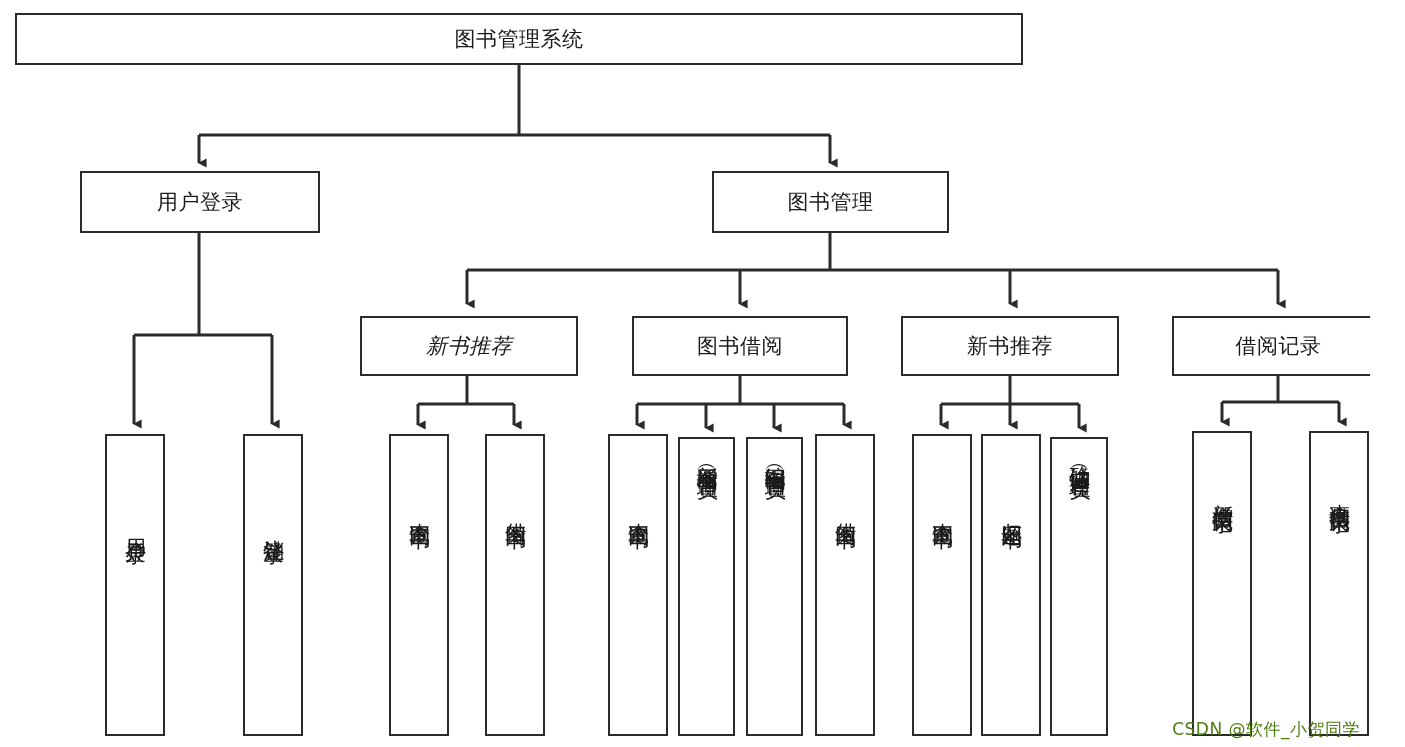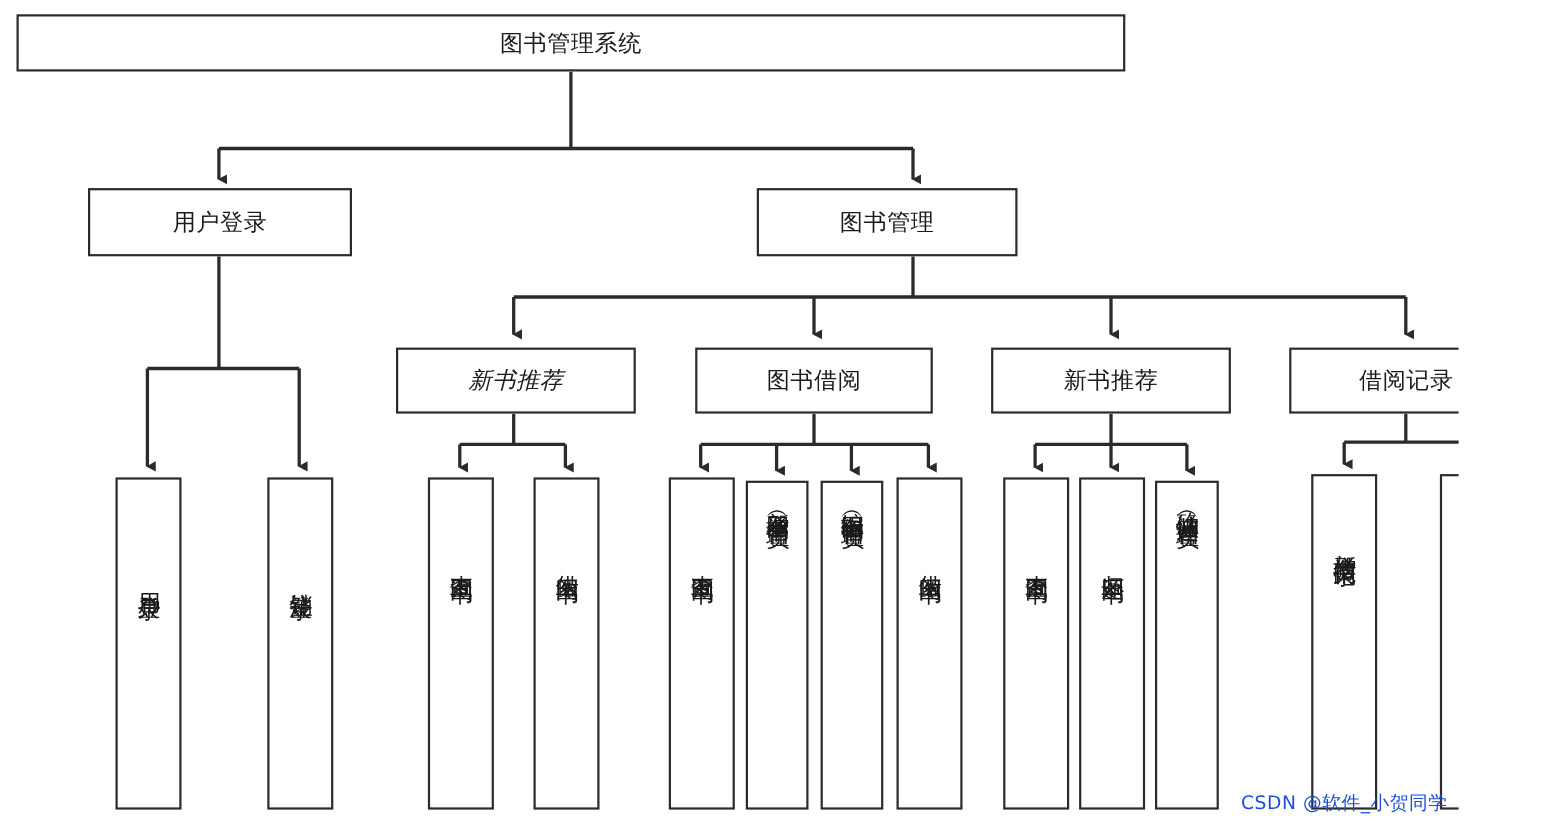--- a/index.html
+++ b/index.html
@@ -10,20 +10,21 @@
   }
   body {
     font-family: "DejaVu Sans", "Liberation Sans", sans-serif;
   }
   #diagram-root {
     position: relative;
     width: 1326px;
     height: 747px;
     background: #ffffff;
     overflow: hidden;
+    padding-left: 44px;
   }
   #diagram-svg {
     position: absolute;
     left: 0;
     top: 0;
     width: 1405px;
     height: 747px;
   }
   .node {
     position: absolute;
@@ -68,21 +69,21 @@
     margin-top: 80px;
   }
   .node.vertical.low2 .node-label {
     margin-top: 64px;
   }
   #watermark {
     position: absolute;
     right: 10px;
     bottom: 6px;
     font-size: 17px;
-    color: #1d4ed8;
+    color: #4d7c0f;
     letter-spacing: 0.5px;
     white-space: nowrap;
     pointer-events: none;
   }
 </style>
 </head>
 <body>
 
 <div id="diagram-root">
 
@@ -139,21 +140,21 @@
   </svg>
 
   <div class="node horizontal" style="left:15px; top:13px; width:1008px; height:52px;">
     <span class="node-label">图书管理系统</span>
   </div>
 
   <div class="node horizontal" style="left:80px; top:171px; width:240px; height:62px;">
     <span class="node-label">用户登录</span>
   </div>
 
-  <div class="node horizontal" style="left:688px; top:171px; width:237px; height:62px;">
+  <div class="node horizontal" style="left:712px; top:171px; width:237px; height:62px;">
     <span class="node-label">图书管理</span>
   </div>
 
   <div class="node horizontal" style="left:360px; top:316px; width:218px; height:60px;font-style:italic;">
     <span class="node-label">新书推荐</span>
   </div>
 
   <div class="node horizontal" style="left:632px; top:316px; width:216px; height:60px;">
     <span class="node-label">图书借阅</span>
   </div>

